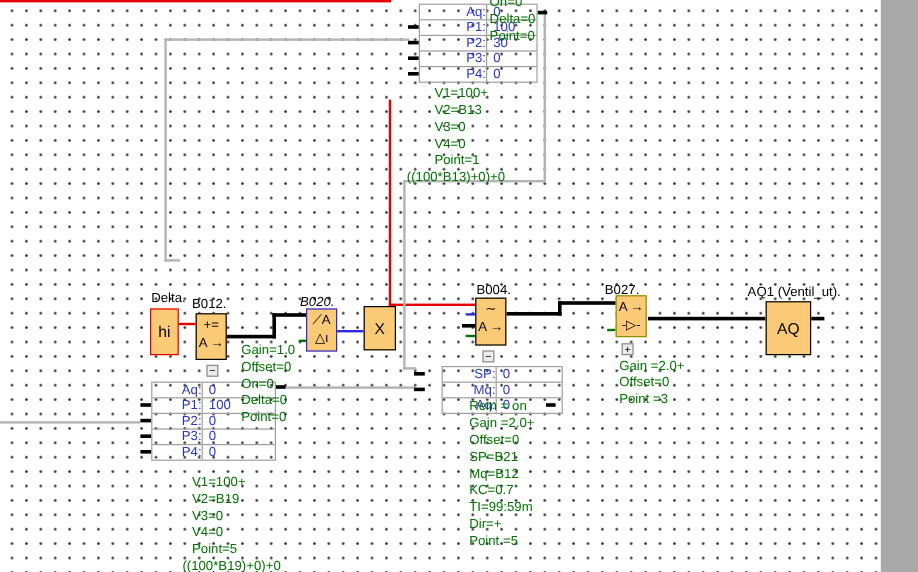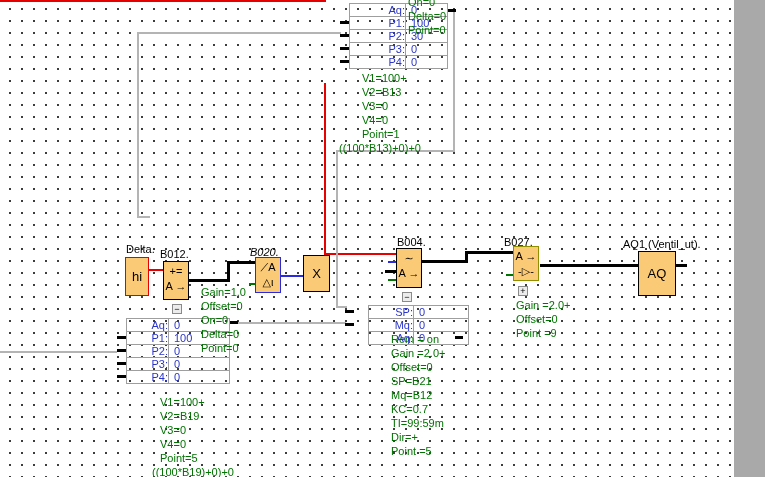--- a/index.html
+++ b/index.html
@@ -243,17 +243,17 @@
     <div>Mq=B12</div>
     <div>KC=0.7</div>
     <div>TI=99:59m</div>
     <div>Dir=+</div>
     <div>Point =5</div>
   </div>
 
   <div class="green" style="left:516px;top:298px;">
     <div>Gain =2.0+</div>
     <div>Offset=0</div>
-    <div>Point =9</div>
+    <div>Point =3</div>
   </div>
 
   <div id="offcanvas"></div>
 </div>
 
 </body></html>

